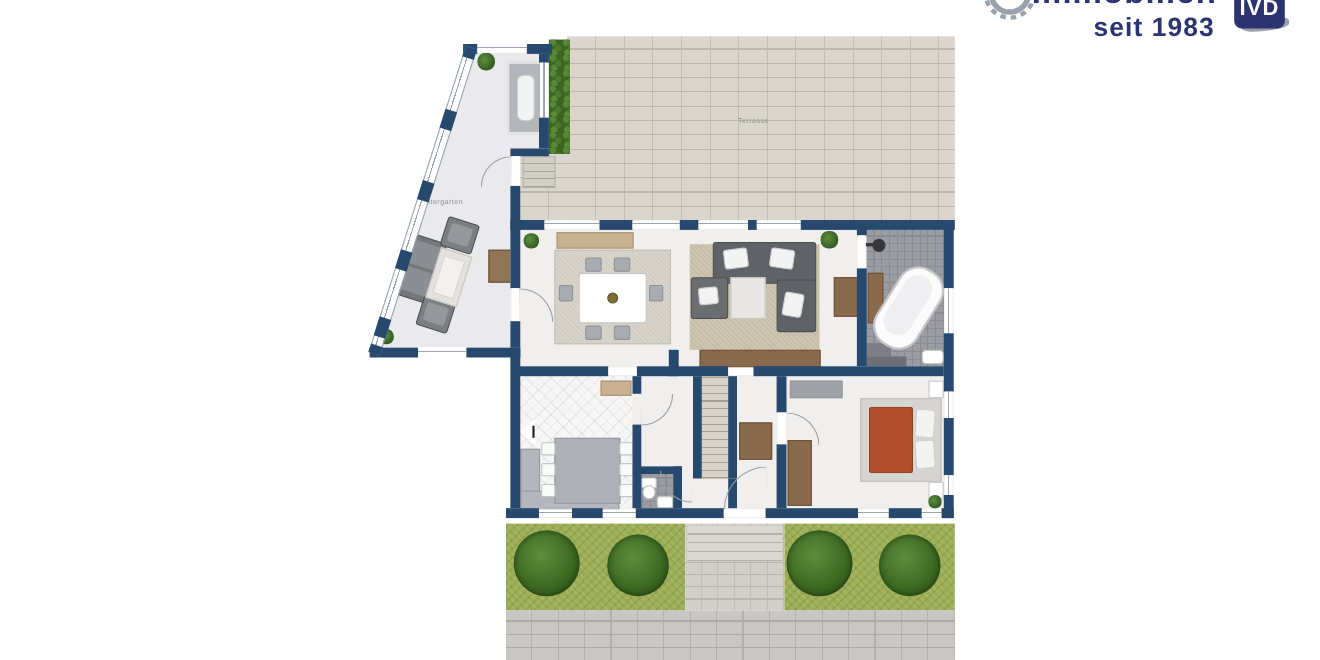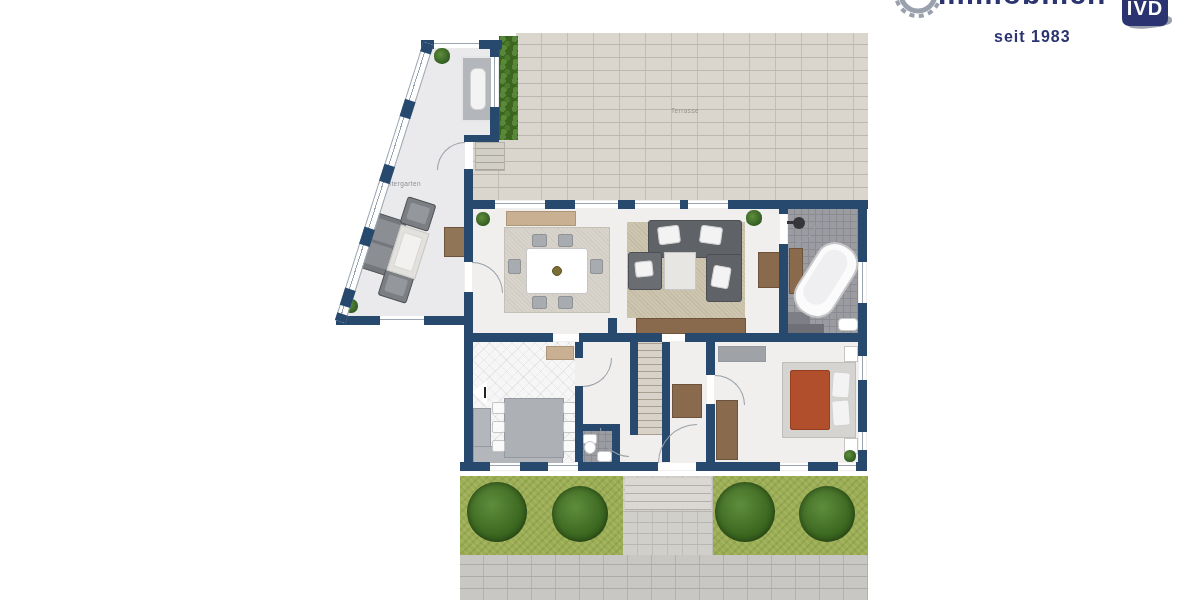--- a/index.html
+++ b/index.html
@@ -245,19 +245,19 @@
   <div class="a" style="left:583px;top:358px;width:28px;height:28px;border-bottom:1px solid #9aa0a8;border-right:1px solid #9aa0a8;border-bottom-right-radius:100%;"></div>
   <div class="a" style="left:715px;top:375px;width:29px;height:29px;border-top:1px solid #9aa0a8;border-right:1px solid #9aa0a8;border-top-right-radius:100%;"></div>
   <div class="a" style="left:600px;top:428px;width:28px;height:28px;border-bottom:1px solid #9aa0a8;border-left:1px solid #9aa0a8;border-bottom-left-radius:100%;"></div>
   <div class="a" style="left:658px;top:424px;width:38px;height:38px;border-top:1px solid #9aa0a8;border-left:1px solid #9aa0a8;border-top-left-radius:100%;"></div>
 
   <svg class="a" style="left:892px;top:-30px;" width="52" height="52" viewBox="0 0 52 52">
     <circle cx="26" cy="24" r="17" fill="none" stroke="#99a1ad" stroke-width="5"></circle>
     <circle cx="26" cy="24" r="22" fill="none" stroke="#99a1ad" stroke-width="4" stroke-dasharray="5 4.5"></circle>
   </svg>
   <div class="a brand" style="left:938px;top:-23px;font-size:30px;line-height:34px;letter-spacing:1px;">Immobilien</div>
-  <div class="a brand" style="left:994px;top:28px;font-size:16px;letter-spacing:1px;">seit 1983</div>
+  <div class="a brand" style="left:994px;top:12px;font-size:24px;letter-spacing:1px;">seit 1983</div>
   <div class="a" style="left:1128px;top:16px;width:44px;height:12px;background:#9aa1ac;border-radius:40%;transform:rotate(-6deg);"></div>
   <div class="a" style="left:1122px;top:-10px;width:46px;height:36px;background:#2b3470;border-radius:7px;overflow:hidden;">
     <div style="color:#fff;font-weight:bold;font-size:20px;text-align:center;line-height:36px;letter-spacing:1px;">IVD</div>
   </div>
 
 </div>
 
 </body></html>

